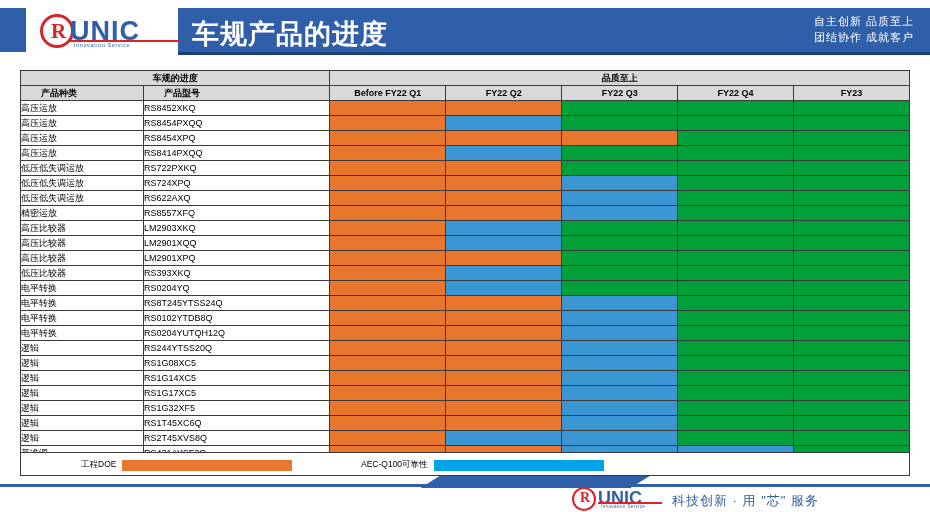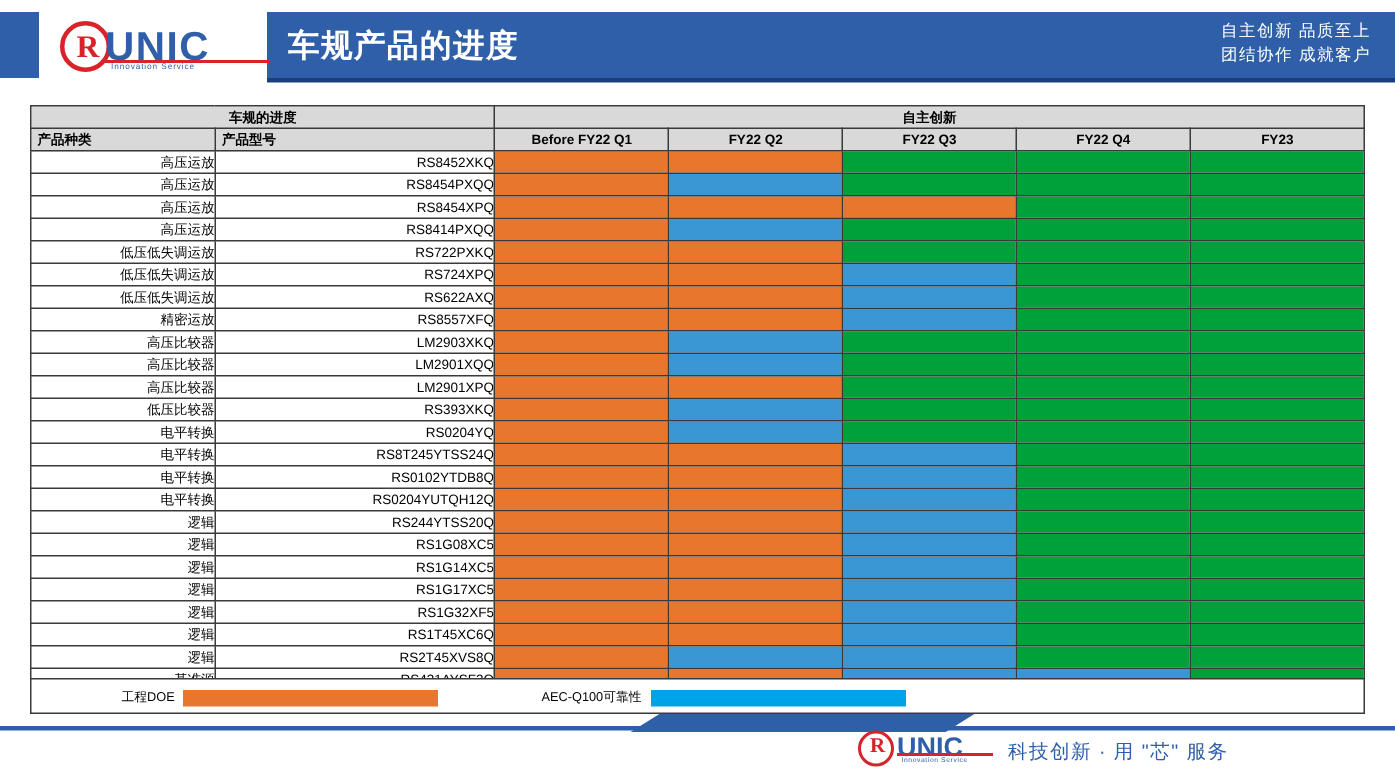--- a/index.html
+++ b/index.html
@@ -37,21 +37,21 @@
   .header-left-block {
     position: absolute;
     left: 0; top: 8px;
     width: 26px; height: 44px;
     background: #2f5fa8;
   }
   .header-title {
     position: absolute;
     left: 192px; top: 16px;
     color: #ffffff;
-    font-size: 21px;
+    font-size: 27px;
     font-weight: bold;
     letter-spacing: 1px;
   }
   .header-slogan {
     position: absolute;
     right: 16px; top: 13px;
     color: #ffffff;
     font-size: 11px;
     line-height: 16px;
     letter-spacing: 1px;
@@ -130,25 +130,25 @@
   }
   th.col {
     background: #d9d9d9;
     font-weight: bold;
     font-size: 9.5px;
     text-align: center;
     height: 22px;
   }
   th.col.lefty {
     text-align: left;
-    padding-left: 4px;
+    padding-left: 20px;
   }
   td.cat, td.pn {
     background: #ffffff;
-    text-align: right;
+    text-align: left;
     padding-left: 4px;
     font-size: 8.5px;
     white-space: nowrap;
     overflow: hidden;
   }
   td.bar { padding: 0; }
   .seg {
     height: 100%;
     width: 100%;
     display: block;
@@ -277,21 +277,21 @@
       <col style="width:185px">
       <col style="width:115px">
       <col style="width:115px">
       <col style="width:115px">
       <col style="width:115px">
       <col style="width:115px">
     </colgroup>
     <thead>
       <tr>
         <th class="grp" colspan="2">车规的进度</th>
-        <th class="grp" colspan="5">自主创新</th>
+        <th class="grp" colspan="5">品质至上</th>
       </tr>
       <tr>
         <th class="col lefty">产品种类</th>
         <th class="col lefty">产品型号</th>
         <th class="col">Before FY22 Q1</th>
         <th class="col">FY22 Q2</th>
         <th class="col">FY22 Q3</th>
         <th class="col">FY22 Q4</th>
         <th class="col">FY23</th>
       </tr>

